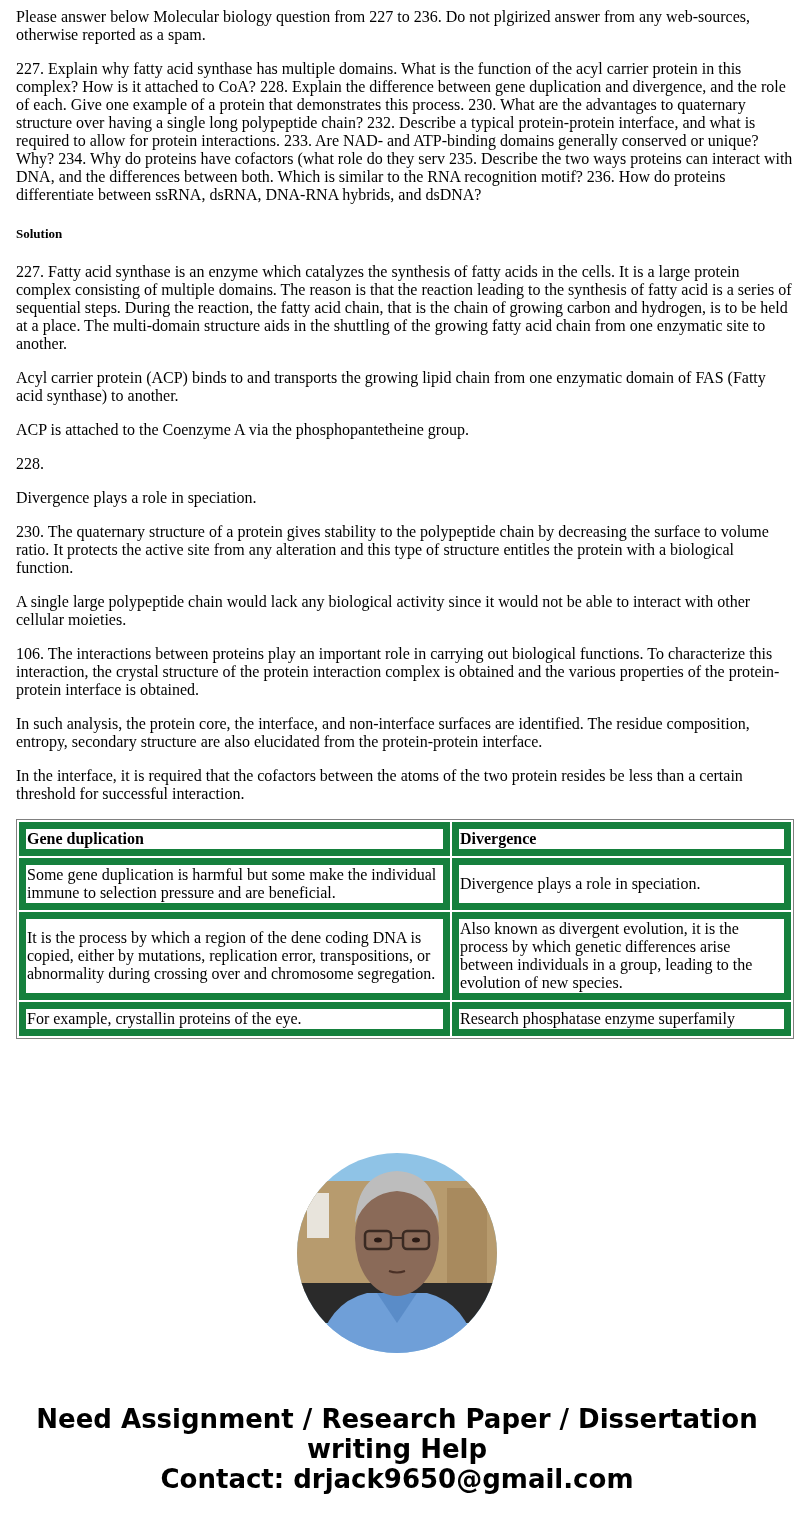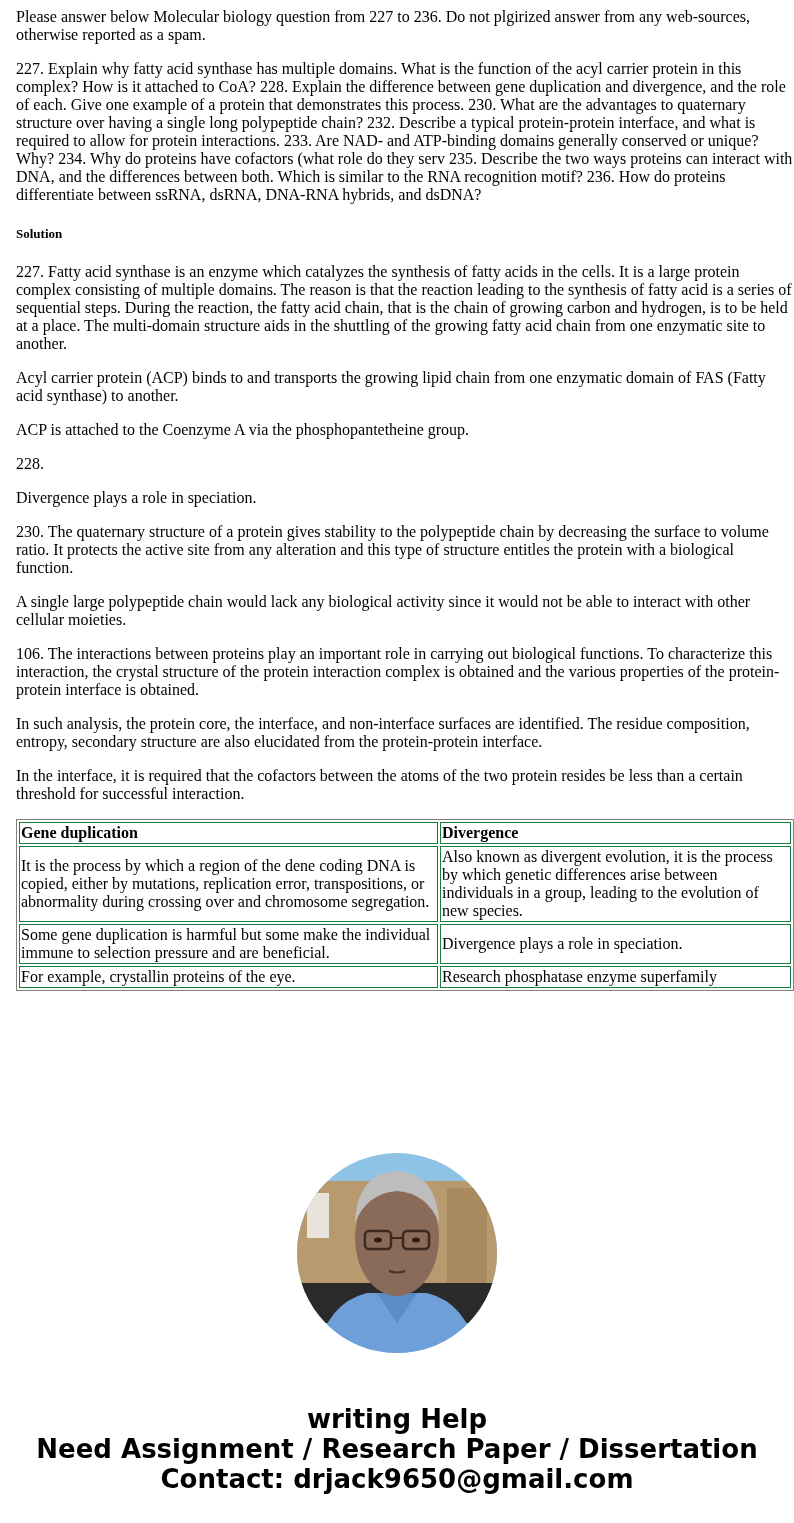--- a/index.html
+++ b/index.html
@@ -35,21 +35,21 @@
       padding-top: 3px;
     }
     table.cmp {
       border: 1px solid #808080;
       border-spacing: 2px;
       border-collapse: separate;
       width: 778px;
       margin-top: 16px;
     }
     table.cmp th, table.cmp td {
-      border: 1px solid #15803d;
+      border: 7px solid #15803d;
       padding: 1px;
       text-align: left;
       vertical-align: middle;
       font-size: 16px;
       line-height: 18px;
     }
     table.cmp th { font-weight: bold; }
     table.cmp th:first-child, table.cmp td:first-child { width: 415px; }
 
     .avatar {
@@ -95,26 +95,26 @@
   <p>In such analysis, the protein core, the interface, and non-interface surfaces are identified. The residue composition, entropy, secondary structure are also elucidated from the protein-protein interface.</p>
   <p style="margin-bottom:0">In the interface, it is required that the cofactors between the atoms of the two protein resides be less than a certain threshold for successful interaction.</p>
 
   <table class="cmp">
     <tbody>
         <tr>
       <th>Gene duplication</th>
       <th>Divergence</th>
     </tr>
     <tr>
+      <td>Some gene duplication is harmful but some make the individual immune to selection pressure and are beneficial.</td>
+      <td>Divergence plays a role in speciation.</td>
+    </tr>
+    <tr>
       <td>It is the process by which a region of the dene coding DNA is copied, either by mutations, replication error, transpositions, or abnormality during crossing over and chromosome segregation.</td>
       <td>Also known as divergent evolution, it is the process by which genetic differences arise between individuals in a group, leading to the evolution of new species.</td>
-    </tr>
-    <tr>
-      <td>Some gene duplication is harmful but some make the individual immune to selection pressure and are beneficial.</td>
-      <td>Divergence plays a role in speciation.</td>
     </tr>
     <tr>
       <td>For example, crystallin proteins of the eye.</td>
       <td>Research phosphatase enzyme superfamily</td>
     </tr>
   </tbody>
     </table>
 </div>
 
 <div class="avatar">
@@ -131,16 +131,16 @@
     <rect x="68" y="78" width="26" height="18" rx="4" fill="none" stroke="#3a2a22" stroke-width="2.5"></rect>
     <rect x="106" y="78" width="26" height="18" rx="4" fill="none" stroke="#3a2a22" stroke-width="2.5"></rect>
     <line x1="94" y1="85" x2="106" y2="85" stroke="#3a2a22" stroke-width="2"></line>
     <ellipse cx="81" cy="87" rx="4" ry="2.5" fill="#2a1a14"></ellipse>
     <ellipse cx="119" cy="87" rx="4" ry="2.5" fill="#2a1a14"></ellipse>
     <path d="M92 118 Q100 121 108 118" stroke="#4a3026" stroke-width="2" fill="none"></path>
   </svg>
 </div>
 
 <div class="promo">
+  <div>Need Assignment / Research Paper / Dissertation</div>
   <div>writing Help</div>
-  <div>Need Assignment / Research Paper / Dissertation</div>
   <div>Contact: drjack9650@gmail.com</div>
 </div>
 
 </body></html>

